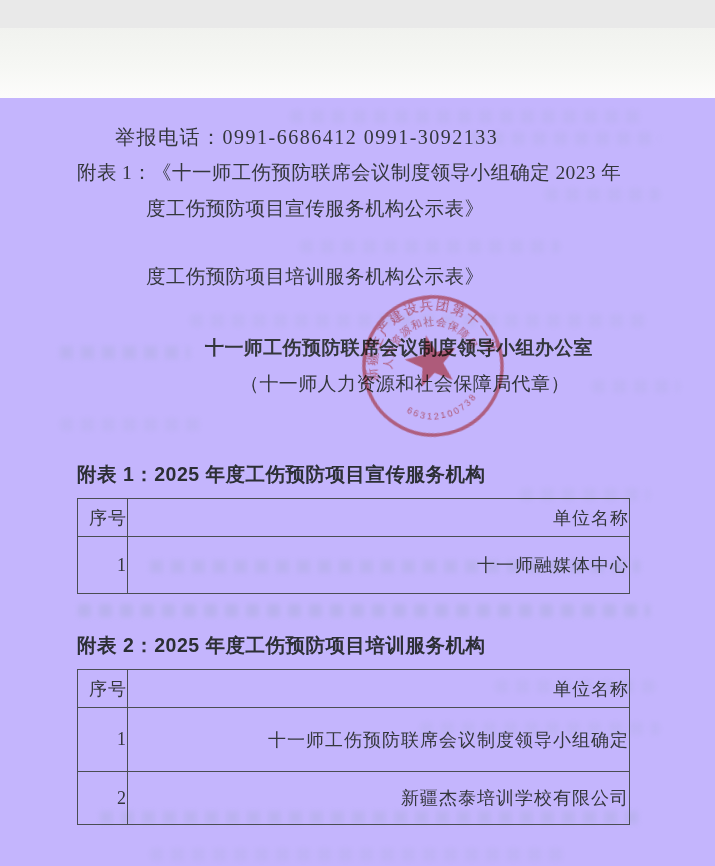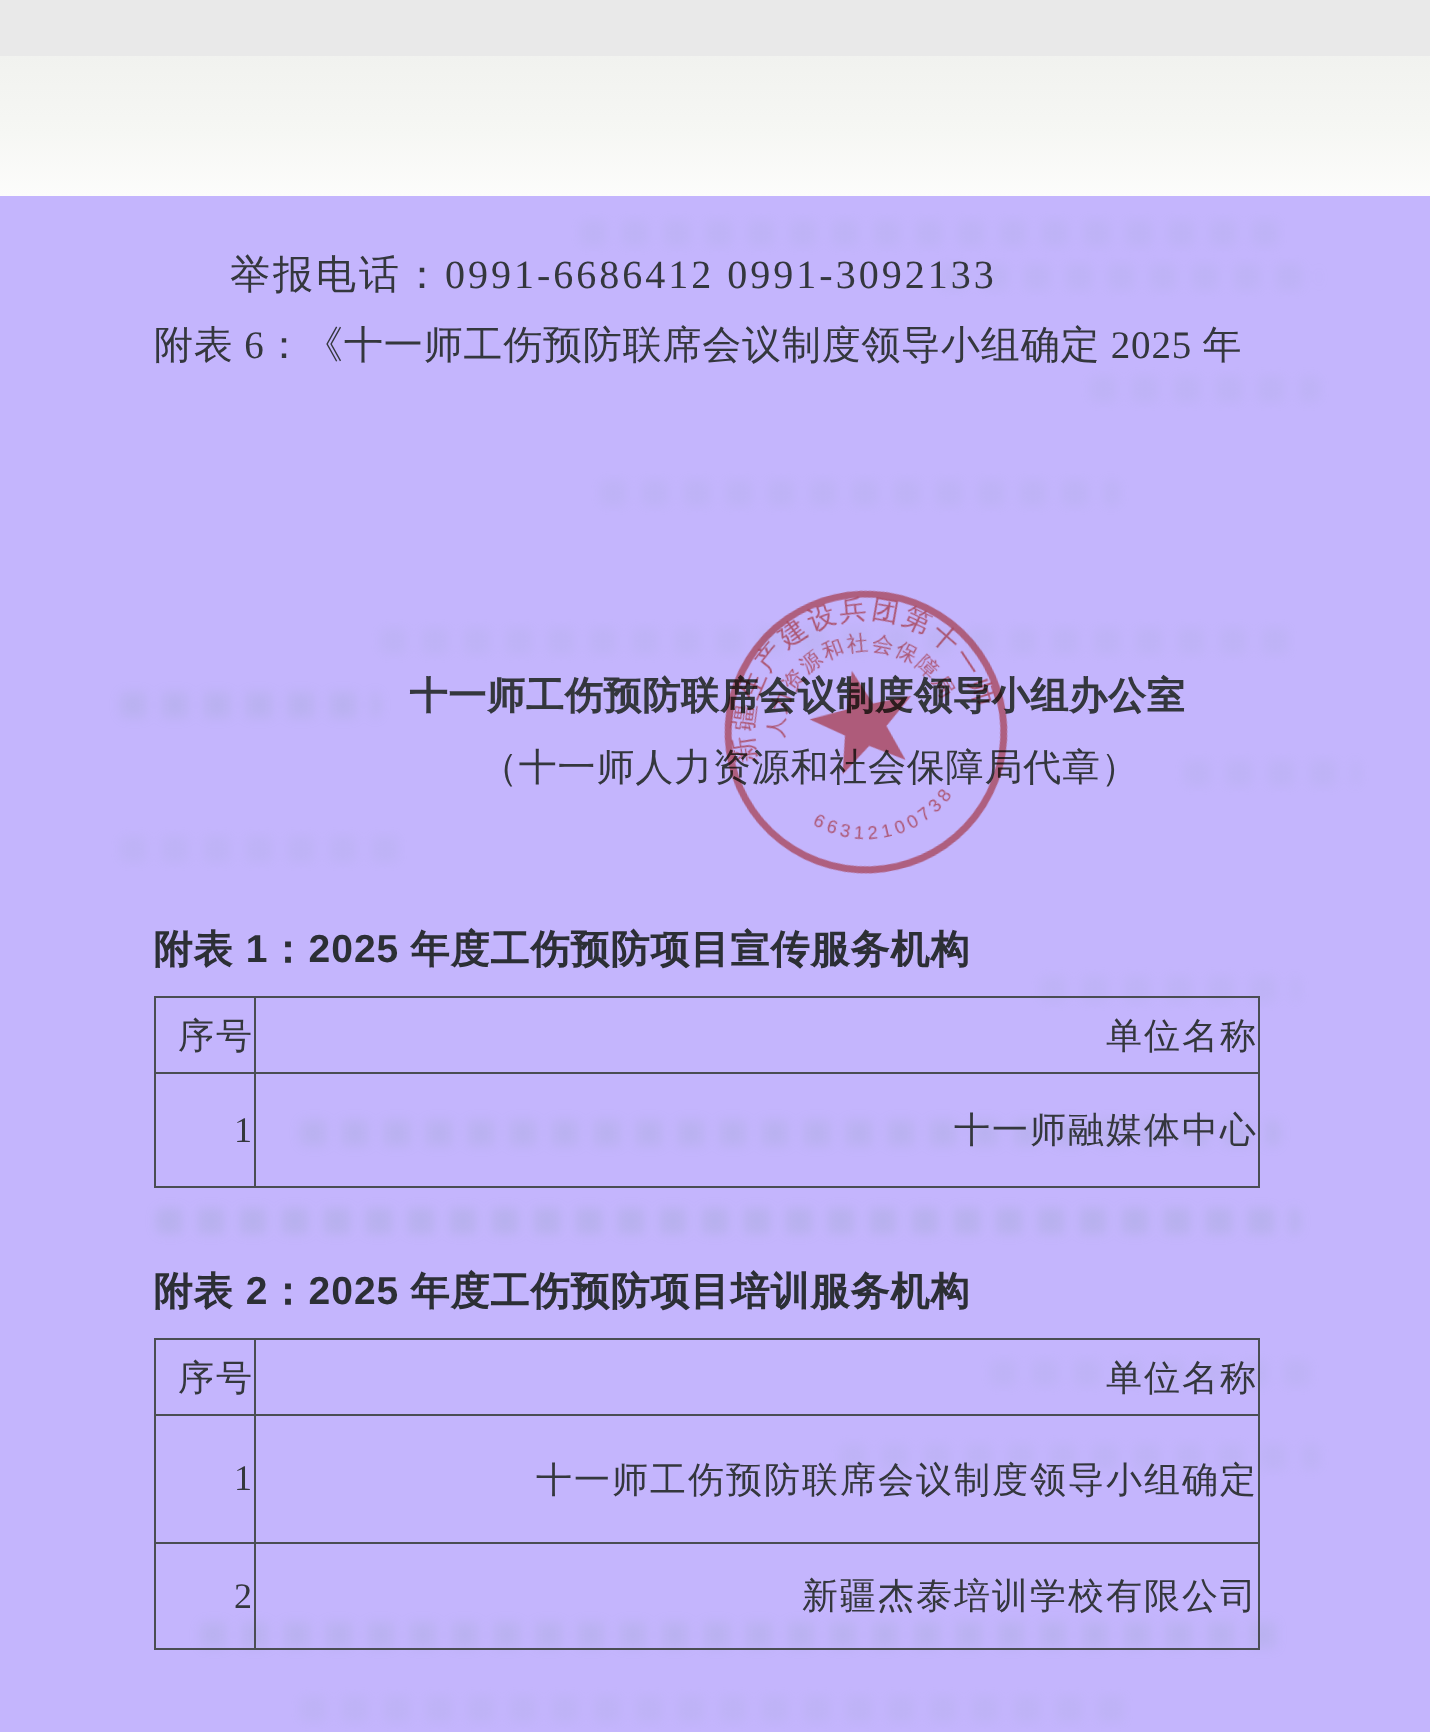--- a/index.html
+++ b/index.html
@@ -72,22 +72,24 @@
   <div class="bleed faint" style="left:520px; top:460px; width:130px;"></div>
   <div class="bleed" style="left:150px; top:532px; width:490px;"></div>
   <div class="bleed strong" style="left:78px;  top:576px; width:572px;"></div>
   <div class="bleed faint" style="left:495px; top:652px; width:160px;"></div>
   <div class="bleed faint" style="left:420px; top:694px; width:240px;"></div>
   <div class="bleed" style="left:100px; top:783px; width:540px;"></div>
   <div class="bleed faint" style="left:150px; top:820px; width:420px;"></div>
 
   <div class="docline phone" style="left:115px; top:96px;">举报电话：0991-6686412  0991-3092133</div>
 
-  <div class="docline" style="left:77px; top:131px;">附表 6：《十一师工伤预防联席会议制度领导小组确定 2025 年</div>
+  <div class="docline" style="left:77px; top:131px;">附表 1：《十一师工伤预防联席会议制度领导小组确定 2023 年</div>
+  <div class="docline" style="left:146px; top:167px;">度工伤预防项目宣传服务机构公示表》</div>
 
+  <div class="docline" style="left:146px; top:235px;">度工伤预防项目培训服务机构公示表》</div>
 
   <div class="sig" style="left:205px; top:307px;font-weight:bold;">十一师工伤预防联席会议制度领导小组办公室</div>
   <div class="sig" style="left:240px; top:343px;text-align:center;">（十一师人力资源和社会保障局代章）</div>
 
   <svg class="seal" viewBox="0 0 146 146">
     <circle cx="73" cy="73" r="68" fill="none" stroke="#d8544e" stroke-width="3.4" stroke-opacity="0.82"></circle>
     <polygon points="73,42 79.5,60.1 98.7,60.7 83.5,72.4 88.9,90.8 73,80 57.1,90.8 62.5,72.4 47.3,60.7 66.5,60.1" fill="#d8544e" fill-opacity="0.85"></polygon>
     <defs>
       <path id="arcOuter" d="M 24.5,101 A 56,56 0 1 1 121.5,101" fill="none"></path>
       <path id="arcInner" d="M 38,95 A 41,41 0 1 1 108,95" fill="none"></path>

